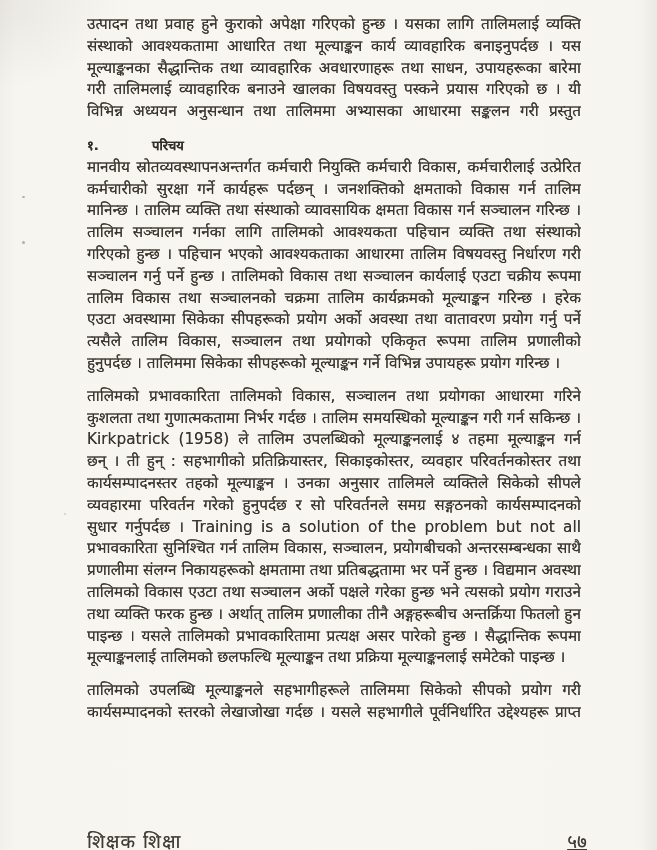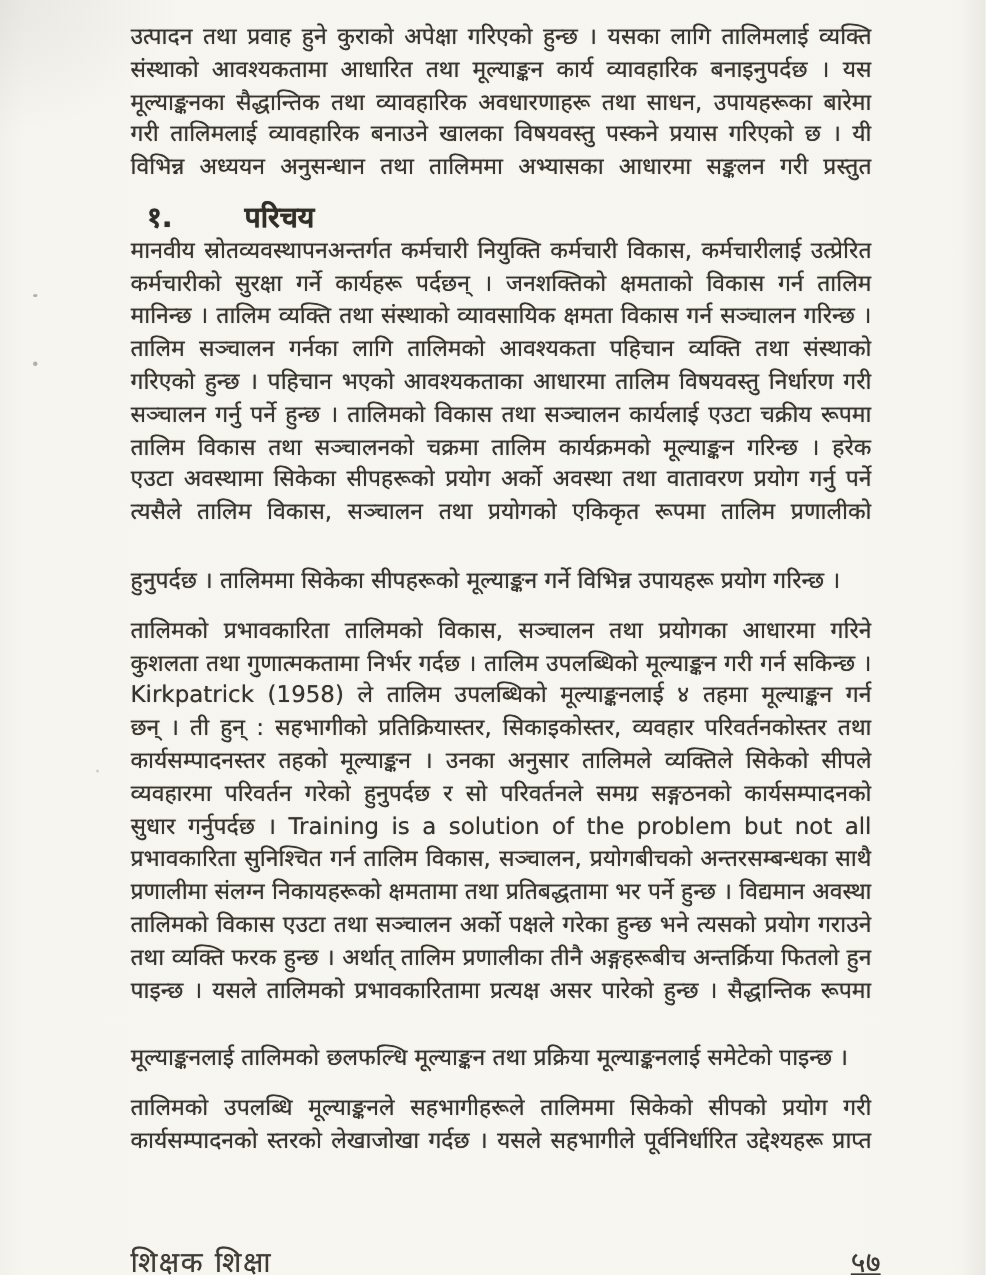--- a/index.html
+++ b/index.html
@@ -54,27 +54,27 @@
   .para { margin: 0 0 11px 0; }
   .para:last-child { margin-bottom: 0; }
   .line {
     line-height: 21.8px;
     height: 21.8px;
     text-align: justify;
     text-align-last: justify;
     white-space: normal;
     overflow: hidden;
   }
-  .line.last-left { text-align-last: left; margin-top: 24px; }
+  .line.last-left { text-align-last: left; }
   .heading {
-    margin: 12px 0 0 11px;
+    margin: 12px 0 0 0;
     line-height: 21.8px;
     font-weight: bold;
     color: #312d27;
-    font-size: 19px;
+    font-size: 13px;
   }
   .h-num { display: inline-block; width: 65px; }
   .h-title { display: inline-block; }
 
   .footer {
     position: absolute;
     left: 87px;
     top: 828px;
     width: 500px;
     display: flex;
@@ -118,21 +118,21 @@
         <div class="line">तालिम सञ्चालन गर्नका लागि तालिमको आवश्यकता पहिचान व्यक्ति तथा संस्थाको क्षमताअनुसार</div>
         <div class="line">गरिएको हुन्छ । पहिचान भएको आवश्यकताका आधारमा तालिम विषयवस्तु निर्धारण गरी तालिम</div>
         <div class="line">सञ्चालन गर्नु पर्ने हुन्छ । तालिमको विकास तथा सञ्चालन कार्यलाई एउटा चक्रीय रूपमा गरिन्छ ।</div>
         <div class="line">तालिम विकास तथा सञ्चालनको चक्रमा तालिम कार्यक्रमको मूल्याङ्कन गरिन्छ । हरेक व्यक्तिले</div>
         <div class="line">एउटा अवस्थामा सिकेका सीपहरूको प्रयोग अर्को अवस्था तथा वातावरण प्रयोग गर्नु पर्ने हुन्छ ।</div>
         <div class="line">त्यसैले तालिम विकास, सञ्चालन तथा प्रयोगको एकिकृत रूपमा तालिम प्रणालीको आवश्यकता</div>
         <div class="line last-left">हुनुपर्दछ । तालिममा सिकेका सीपहरूको मूल्याङ्कन गर्ने विभिन्न उपायहरू प्रयोग गरिन्छ ।</div>
       </div>
       <div class="para">
         <div class="line">तालिमको प्रभावकारिता तालिमको विकास, सञ्चालन तथा प्रयोगका आधारमा गरिने कार्यक्रमहरूको</div>
-        <div class="line">कुशलता तथा गुणात्मकतामा निर्भर गर्दछ । तालिम उपलब्धिको मूल्याङ्कन गरी गर्न सकिन्छ ।</div>
+        <div class="line">कुशलता तथा गुणात्मकतामा निर्भर गर्दछ । तालिम समयस्धिको मूल्याङ्कन गरी गर्न सकिन्छ ।</div>
         <div class="line">Kirkpatrick (1958) ले तालिम उपलब्धिको मूल्याङ्कनलाई ४ तहमा मूल्याङ्कन गर्न सकिने भनेका</div>
         <div class="line">छन् । ती हुन् : सहभागीको प्रतिक्रियास्तर, सिकाइकोस्तर, व्यवहार परिवर्तनकोस्तर तथा</div>
         <div class="line">कार्यसम्पादनस्तर तहको मूल्याङ्कन । उनका अनुसार तालिमले व्यक्तिले सिकेको सीपले व्यक्तिको</div>
         <div class="line">व्यवहारमा परिवर्तन गरेको हुनुपर्दछ र सो परिवर्तनले समग्र सङ्गठनको कार्यसम्पादनको स्तरमा</div>
         <div class="line">सुधार गर्नुपर्दछ । Training is a solution of the problem but not all problems. त्यसैले तालिमको</div>
         <div class="line">प्रभावकारिता सुनिश्चित गर्न तालिम विकास, सञ्चालन, प्रयोगबीचको अन्तरसम्बन्धका साथै तालिम</div>
         <div class="line">प्रणालीमा संलग्न निकायहरूको क्षमतामा तथा प्रतिबद्धतामा भर पर्ने हुन्छ । विद्यमान अवस्था भनेको</div>
         <div class="line">तालिमको विकास एउटा तथा सञ्चालन अर्को पक्षले गरेका हुन्छ भने त्यसको प्रयोग गराउने निकाय</div>
         <div class="line">तथा व्यक्ति फरक हुन्छ । अर्थात् तालिम प्रणालीका तीनै अङ्गहरूबीच अन्तर्क्रिया फितलो हुन गएको</div>
         <div class="line">पाइन्छ । यसले तालिमको प्रभावकारितामा प्रत्यक्ष असर पारेको हुन्छ । सैद्धान्तिक रूपमा हेर्दा तालिम</div>

